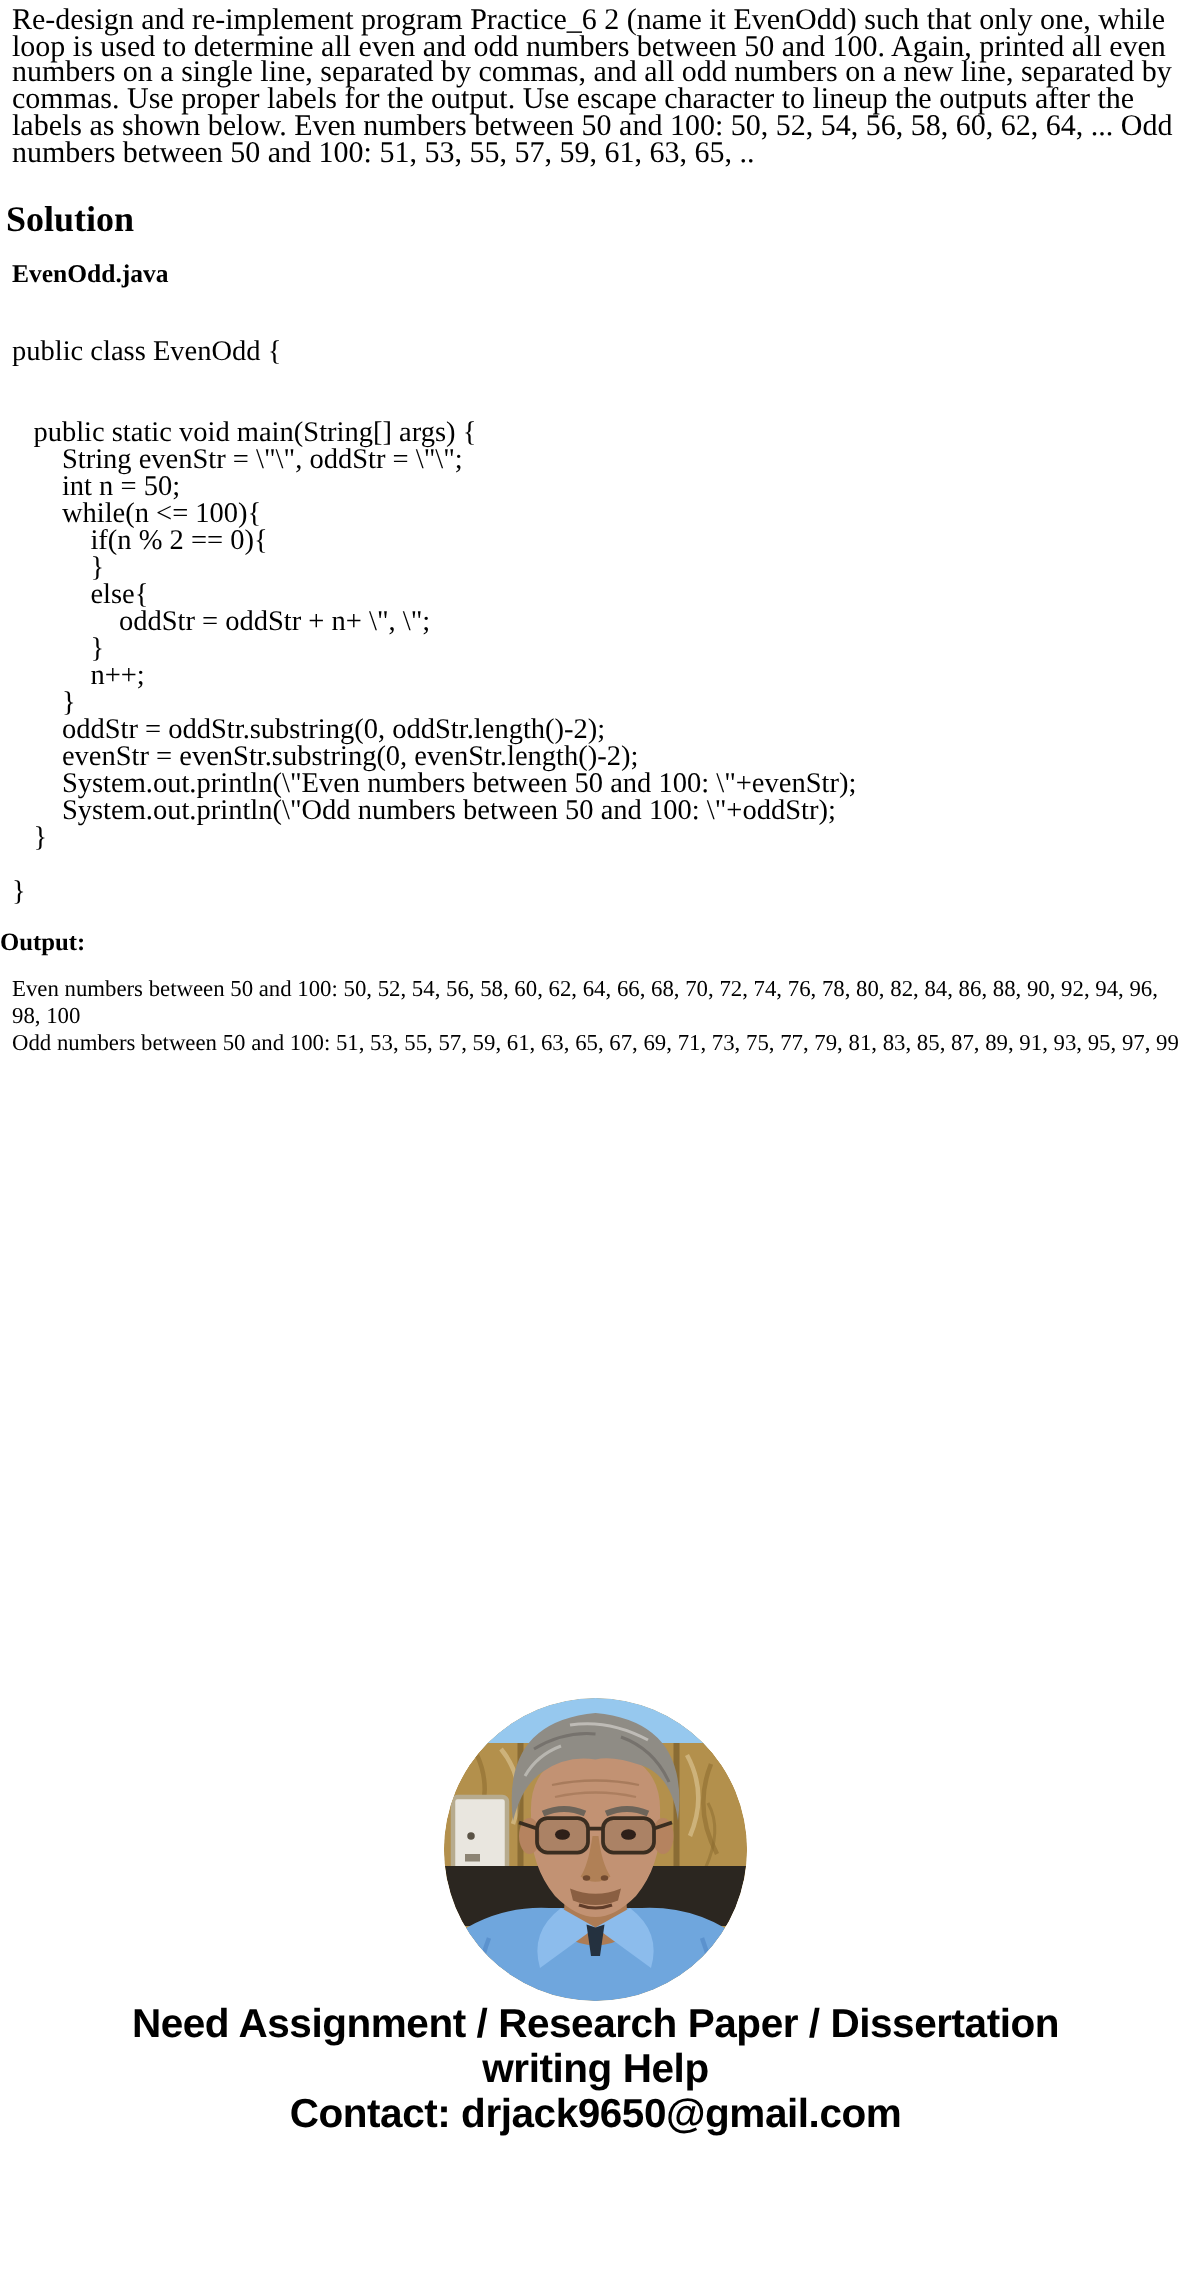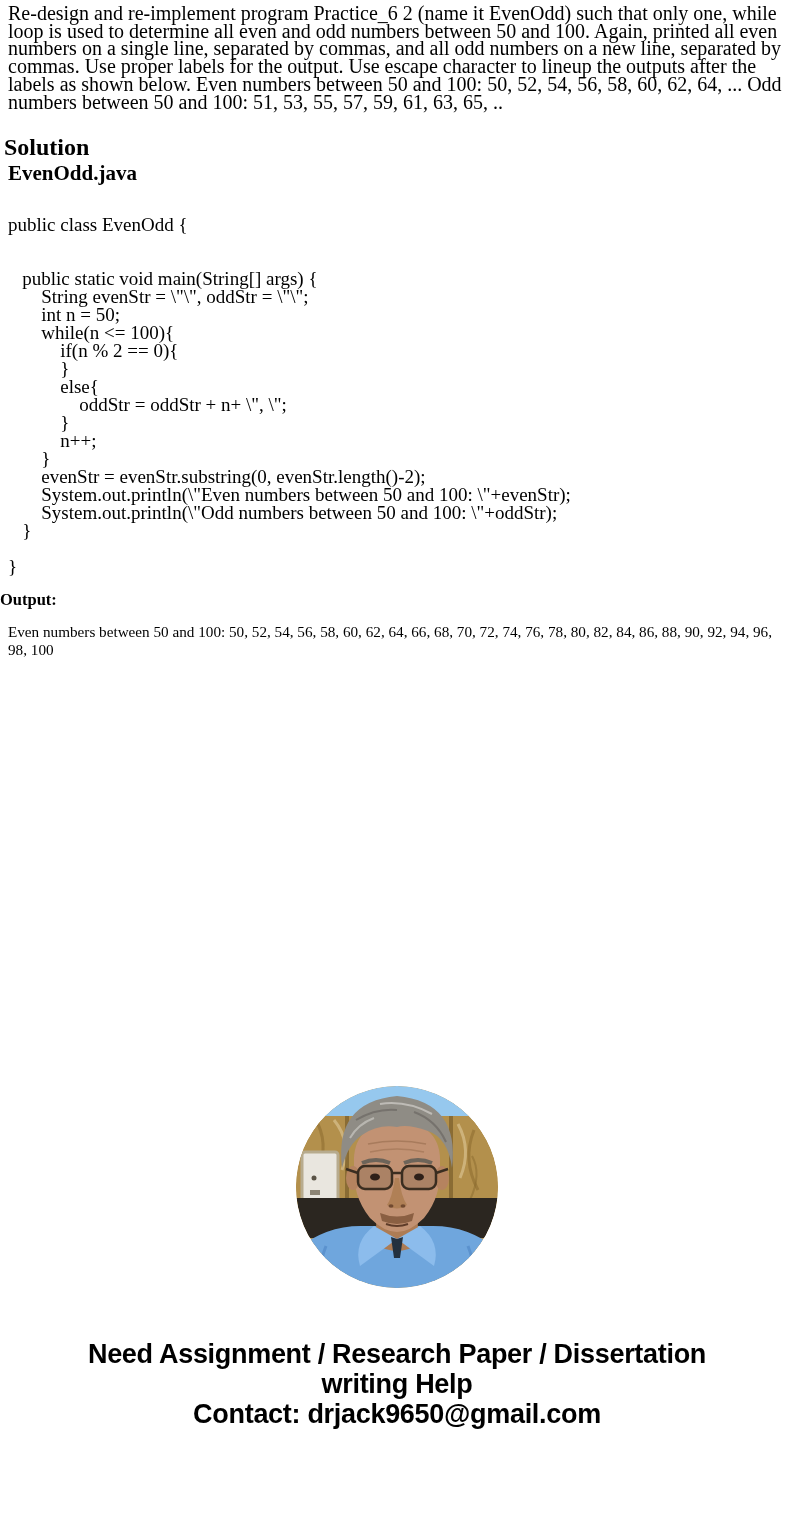--- a/index.html
+++ b/index.html
@@ -18,23 +18,23 @@
     line-height: 17.7px;
   }
   .solution-heading {
     font-family: "Liberation Serif", serif;
     font-size: 24px;
     font-weight: 700;
     margin: 24px 8px 0 4px;
     line-height: 24px;
   }
   .filename-heading {
-    font-size: 21px;
-    font-weight: 700;
-    margin: 4px 8px 0 8px;
+    font-size: 17px;
+    font-weight: 700;
+    margin: 14px 8px 0 8px;
     line-height: 20px;
   }
   .code-block {
     margin: 33px 8px 0 8px;
     font-family: "Liberation Serif", serif;
     font-size: 19px;
   }
   .code-line {
     white-space: pre;
     line-height: 18px;
@@ -57,21 +57,20 @@
     justify-content: center;
   }
   .avatar-circle {
     width: 202px;
     height: 202px;
     border-radius: 50%;
     overflow: hidden;
     display: block;
   }
   .footer-banner {
-    margin-top: 51px;
     text-align: center;
     font-family: "Liberation Sans", sans-serif;
     font-weight: 700;
     font-size: 27px;
     line-height: 30px;
     letter-spacing: -0.3px;
     color: #000000;
   }
 </style>
 </head>
@@ -93,32 +92,34 @@
       <div class="code-line">       String evenStr = \"\", oddStr = \"\";</div>
       <div class="code-line">       int n = 50;</div>
       <div class="code-line">       while(n &lt;= 100){</div>
       <div class="code-line">           if(n % 2 == 0){</div>
       <div class="code-line">           }</div>
       <div class="code-line">           else{</div>
       <div class="code-line">               oddStr = oddStr + n+ \", \";</div>
       <div class="code-line">           }</div>
       <div class="code-line">           n++;</div>
       <div class="code-line">       }</div>
+      <div class="code-line">       oddStr = oddStr.substring(0, oddStr.length()-2);</div>
       <div class="code-line">       evenStr = evenStr.substring(0, evenStr.length()-2);</div>
       <div class="code-line">       System.out.println(\"Even numbers between 50 and 100: \"+evenStr);</div>
       <div class="code-line">       System.out.println(\"Odd numbers between 50 and 100: \"+oddStr);</div>
       <div class="code-line">   }</div>
       <div class="code-line">&nbsp;</div>
       <div class="code-line">}</div>
     </div>
 
   <div class="output-heading">Output:</div>
 
   <div class="output-text">
       <div class="output-line">Even numbers between 50 and 100: 50, 52, 54, 56, 58, 60, 62, 64, 66, 68, 70, 72, 74, 76, 78, 80, 82, 84, 86, 88, 90, 92, 94, 96, 98, 100</div>
+      <div class="output-line">Odd numbers between 50 and 100: 51, 53, 55, 57, 59, 61, 63, 65, 67, 69, 71, 73, 75, 77, 79, 81, 83, 85, 87, 89, 91, 93, 95, 97, 99</div>
     </div>
 
   <div class="avatar-row">
     <span class="avatar-circle">
       <svg width="202" height="202" viewBox="0 0 202 202" aria-hidden="true">
         <defs>
           <clipPath id="avclip">
               <circle cx="101" cy="101" r="101"></circle>
             </clipPath>
         </defs>

